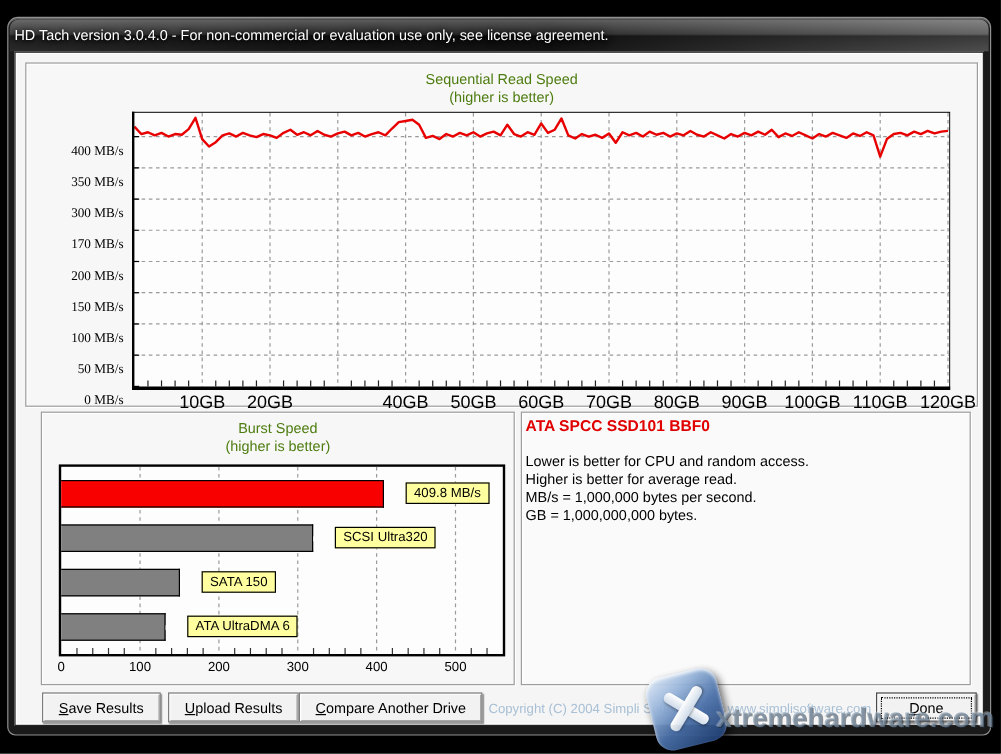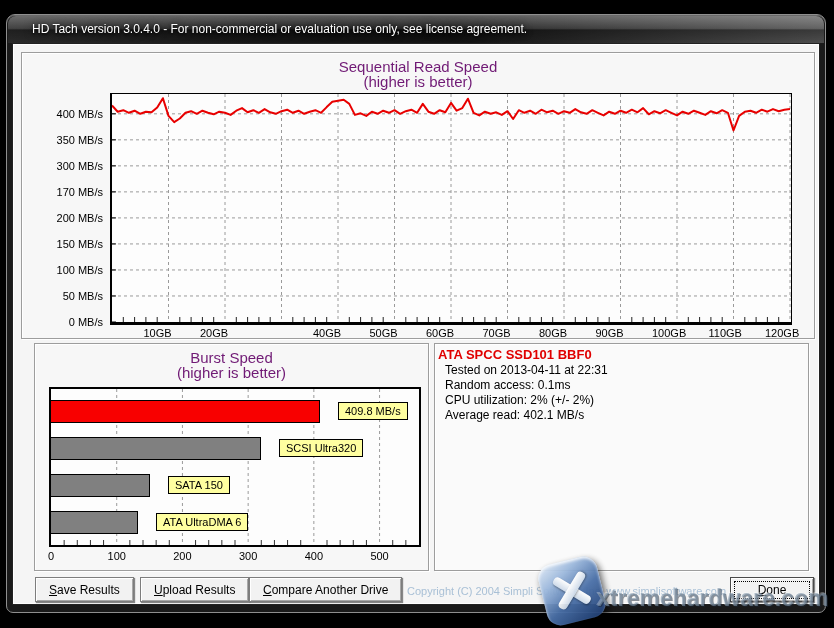--- a/index.html
+++ b/index.html
@@ -8,39 +8,39 @@
 
   .window { position:absolute; left:6px; top:14px; width:820px; height:599px;
     background:#1a1a1a; border:1px solid #8f8f8f; border-radius:9px 9px 7px 7px;
     box-shadow:0 3px 12px rgba(0,0,0,.9), inset 0 1px 0 rgba(255,255,255,.35); }
 
   .titlebar { position:absolute; left:1px; right:1px; top:1px; height:27px;
     border-radius:8px 8px 0 0;
     background:
       linear-gradient(180deg, rgba(255,255,255,.30) 0%, rgba(255,255,255,.10) 46%, rgba(0,0,0,.30) 52%, rgba(0,0,0,.05) 100%),
       linear-gradient(90deg, #2d2d2d 0%, #191919 30%, #141414 55%, #525252 100%);
-    color:#fff; font-size:12px; line-height:26px; padding-left:24px;
+    color:#fff; font-size:12px; line-height:26px; padding-left:4px;
     text-shadow:0 1px 3px #000, 0 0 8px rgba(0,0,0,.9); white-space:nowrap; overflow:hidden; }
 
   .client { position:absolute; left:5px; right:5px; top:28px; bottom:7px;
     background:#f5f5f5; border:1px solid #222; box-shadow:inset 0 0 0 1px #fff; }
 
   .etched { border:1px solid #9d9d9d; background:#f7f7f7;
     box-shadow:1px 1px 0 #fff, inset 1px 1px 0 #fff; }
 
   .seq-panel { position:absolute; left:8px; top:8px; width:794px; height:287px; }
-  .chart-title { text-align:center; color:#701a75; font-size:15px; line-height:15px; }
+  .chart-title { text-align:center; color:#4d7c0f; font-size:12px; line-height:15px; }
   .chart-title.first { margin-top:6px; }
 
   .seq-chart { position:absolute; left:2px; top:40px; right:2px; height:246px; }
-  .seq-ylabels { position:absolute; left:0; top:0; width:84px; height:232px; }
+  .seq-ylabels { position:absolute; left:0; top:12px; width:84px; height:232px;font-family:Liberation Serif, serif; }
   .ytick { position:absolute; right:5px; font-size:11px; color:#000; line-height:14px; white-space:nowrap; }
   .seq-plot { position:absolute; left:86px; top:0; width:682px; height:232px; }
   .seq-xlabels { position:absolute; left:86px; top:234px; width:682px; height:16px; }
-  .xtick { position:absolute; width:50px; font-size:11px; color:#000; }
+  .xtick { position:absolute; width:50px; text-align:center; font-size:15px; color:#000; }
 
   .bottom-row-panel { position:absolute; top:299px; height:228px; }
   .burst-panel { left:21px; width:395px; }
   .info-panel  { left:421px; width:375px; background:#fafafa; }
 
   .burst-plot { position:absolute; left:14px; top:43px; width:372px; height:160px;
     background:#fdfdfd; border:2px solid #000; }
   .burst-grid { position:absolute; left:0; top:0; }
   .bar { position:absolute; left:0; height:23px; border:1px solid #000; border-left:none; }
   .bar-conn { position:absolute; height:4px; background:#fdfdfd; }
@@ -261,25 +261,25 @@
             <div class="bxtick" style="left: 48.7143px;">100</div>
             <div class="bxtick" style="left: 114.429px;">200</div>
             <div class="bxtick" style="left: 180.143px;">300</div>
             <div class="bxtick" style="left: 245.857px;">400</div>
             <div class="bxtick" style="left: 311.571px;">500</div>
           </div>
       </div>
 
       <div class="bottom-row-panel info-panel etched">
         <div class="drive-name">ATA SPCC SSD101 BBF0</div>
-        <div id="info-stats">
-            <div class="stat-line">Tested on 2013-04-11 at 22:31</div>
-            <div class="stat-line">Random access: 0.1ms</div>
-            <div class="stat-line">CPU utilization: 2% (+/- 2%)</div>
-            <div class="stat-line">Average read: 402.1 MB/s</div>
+        <div class="notes" id="info-notes">
+            <div class="note-line">Lower is better for CPU and random access.</div>
+            <div class="note-line">Higher is better for average read.</div>
+            <div class="note-line">MB/s = 1,000,000 bytes per second.</div>
+            <div class="note-line">GB = 1,000,000,000 bytes.</div>
           </div>
       </div>
 
       <div class="footer">
         <button class="btn btn-save"><u>S</u>ave Results</button>
         <button class="btn btn-upload"><u>U</u>pload Results</button>
         <button class="btn btn-compare"><u>C</u>ompare Another Drive</button>
         <span class="copyright">Copyright (C) 2004 Simpli Software, Inc. www.simplisoftware.com</span>
         <button class="btn btn-done">
           <span class="focus-rect"><u>D</u>one</span>

